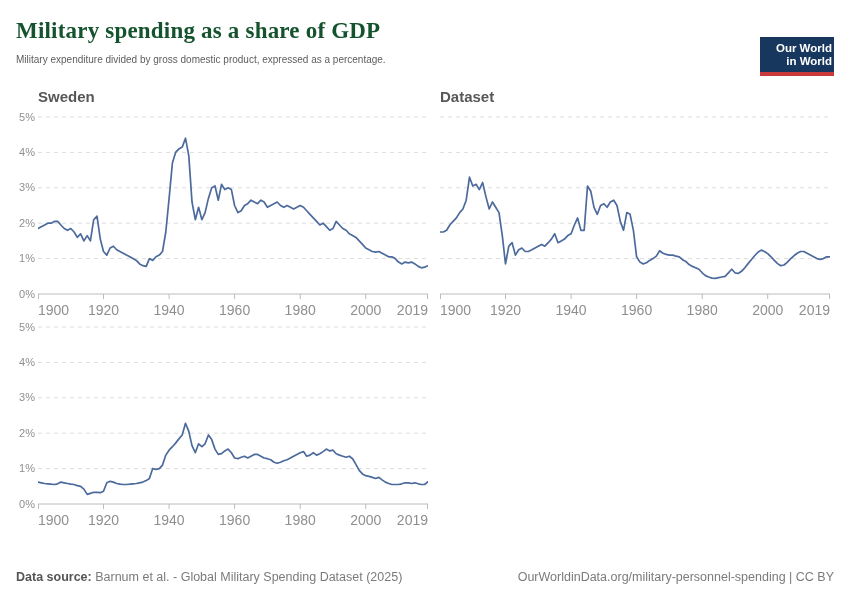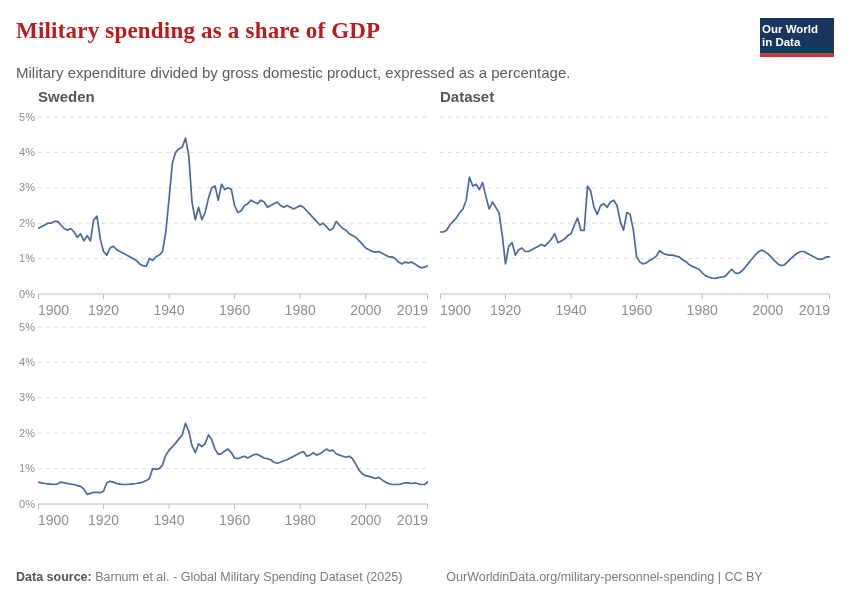--- a/index.html
+++ b/index.html
@@ -6,55 +6,55 @@
     --line:#4c6a9c; --grid:#dcdcdc; --axis:#bcbcbc; --ticktext:#8f8f8f;
     --logo-bg:#18375f; --logo-red:#ca3a3a;
   }
   *{box-sizing:border-box; margin:0; padding:0;}
   html,body{background:#fff;}
   body{font-family:"Liberation Sans","DejaVu Sans",sans-serif;}
   .page{position:relative; width:850px; height:600px; background:#fff; padding:18px 16px; overflow:hidden;}
 
   
   .header{display:flex; justify-content:space-between; align-items:flex-start; height:68px;}
-  .page-title{font-family:"Liberation Serif","DejaVu Serif",serif; font-size:23px; font-weight:700; color:#b91c1c; margin-bottom:20px; letter-spacing:.2px;}
-  .page-subtitle{font-size:15px; color:#5d5d5d;}
-  .logo{flex:0 0 auto; width:74px; background:var(--logo-bg); border-bottom:4px solid var(--logo-red); padding:5px 2px 4px; text-align:left; cursor:pointer;}
+  .page-title{font-family:"Liberation Serif","DejaVu Serif",serif; font-size:23px; font-weight:700; color:#14532d; margin-bottom:10px; letter-spacing:.2px;}
+  .page-subtitle{font-size:10px; color:#5d5d5d;}
+  .logo{flex:0 0 auto; width:74px; background:var(--logo-bg); border-bottom:4px solid var(--logo-red); padding:5px 2px 4px; text-align:right; cursor:pointer;margin-top:19px;}
   .logo .l1,.logo .l2{color:#fff; font-size:11.5px; font-weight:700; line-height:13px; white-space:nowrap;}
 
   
   .charts{display:grid; grid-template-columns:412px 390px; column-gap:12px; row-gap:6px; margin-top:0;}
   .panel-title{font-size:15px; font-weight:700; color:#575757; line-height:21px; margin-bottom:6px;}
   .gutter .panel-title{padding-left:22px;}
   .plot-row{display:flex; align-items:flex-start;}
   .ylabels{position:relative; width:22px; height:188px; flex:0 0 22px;}
   .ylab{position:absolute; right:3px; font-size:11px; color:var(--ticktext); line-height:13px; white-space:nowrap;}
   .plot-svg{display:block;}
   .xlabels{position:relative; height:16px; font-size:14px; color:var(--ticktext);}
   .gutter .xlabels{margin-left:22px;}
   .xlab{position:absolute; top:1px; white-space:nowrap;}
 
   
-  .footer{position:absolute; left:16px; right:16px; bottom:16px; display:flex; font-size:12.5px; color:#7b7b7b;gap:44px;}
+  .footer{position:absolute; left:16px; right:16px; bottom:16px; display:flex; justify-content:space-between; font-size:12.5px; color:#7b7b7b;gap:44px;}
   .ds-label{font-weight:700; color:#555;}
   .attribution{color:#7b7b7b;}
 </style>
 </head>
 <body>
 
 <div class="page">
 
   <div class="header">
     <div>
       <div class="page-title">Military spending as a share of GDP</div>
       <div class="page-subtitle">Military expenditure divided by gross domestic product, expressed as a percentage.</div>
     </div>
     <div class="logo">
       <div class="l1">Our World</div>
-      <div class="l2">in Data</div>
+      <div class="l2">in World</div>
     </div>
   </div>
 
   <div class="charts">
 
     <div class="panel gutter">
       <div class="panel-title">Sweden</div>
       <div class="plot-row">
         <div class="ylabels">
             <div class="ylab" style="top: 174.5px;">0%</div>

